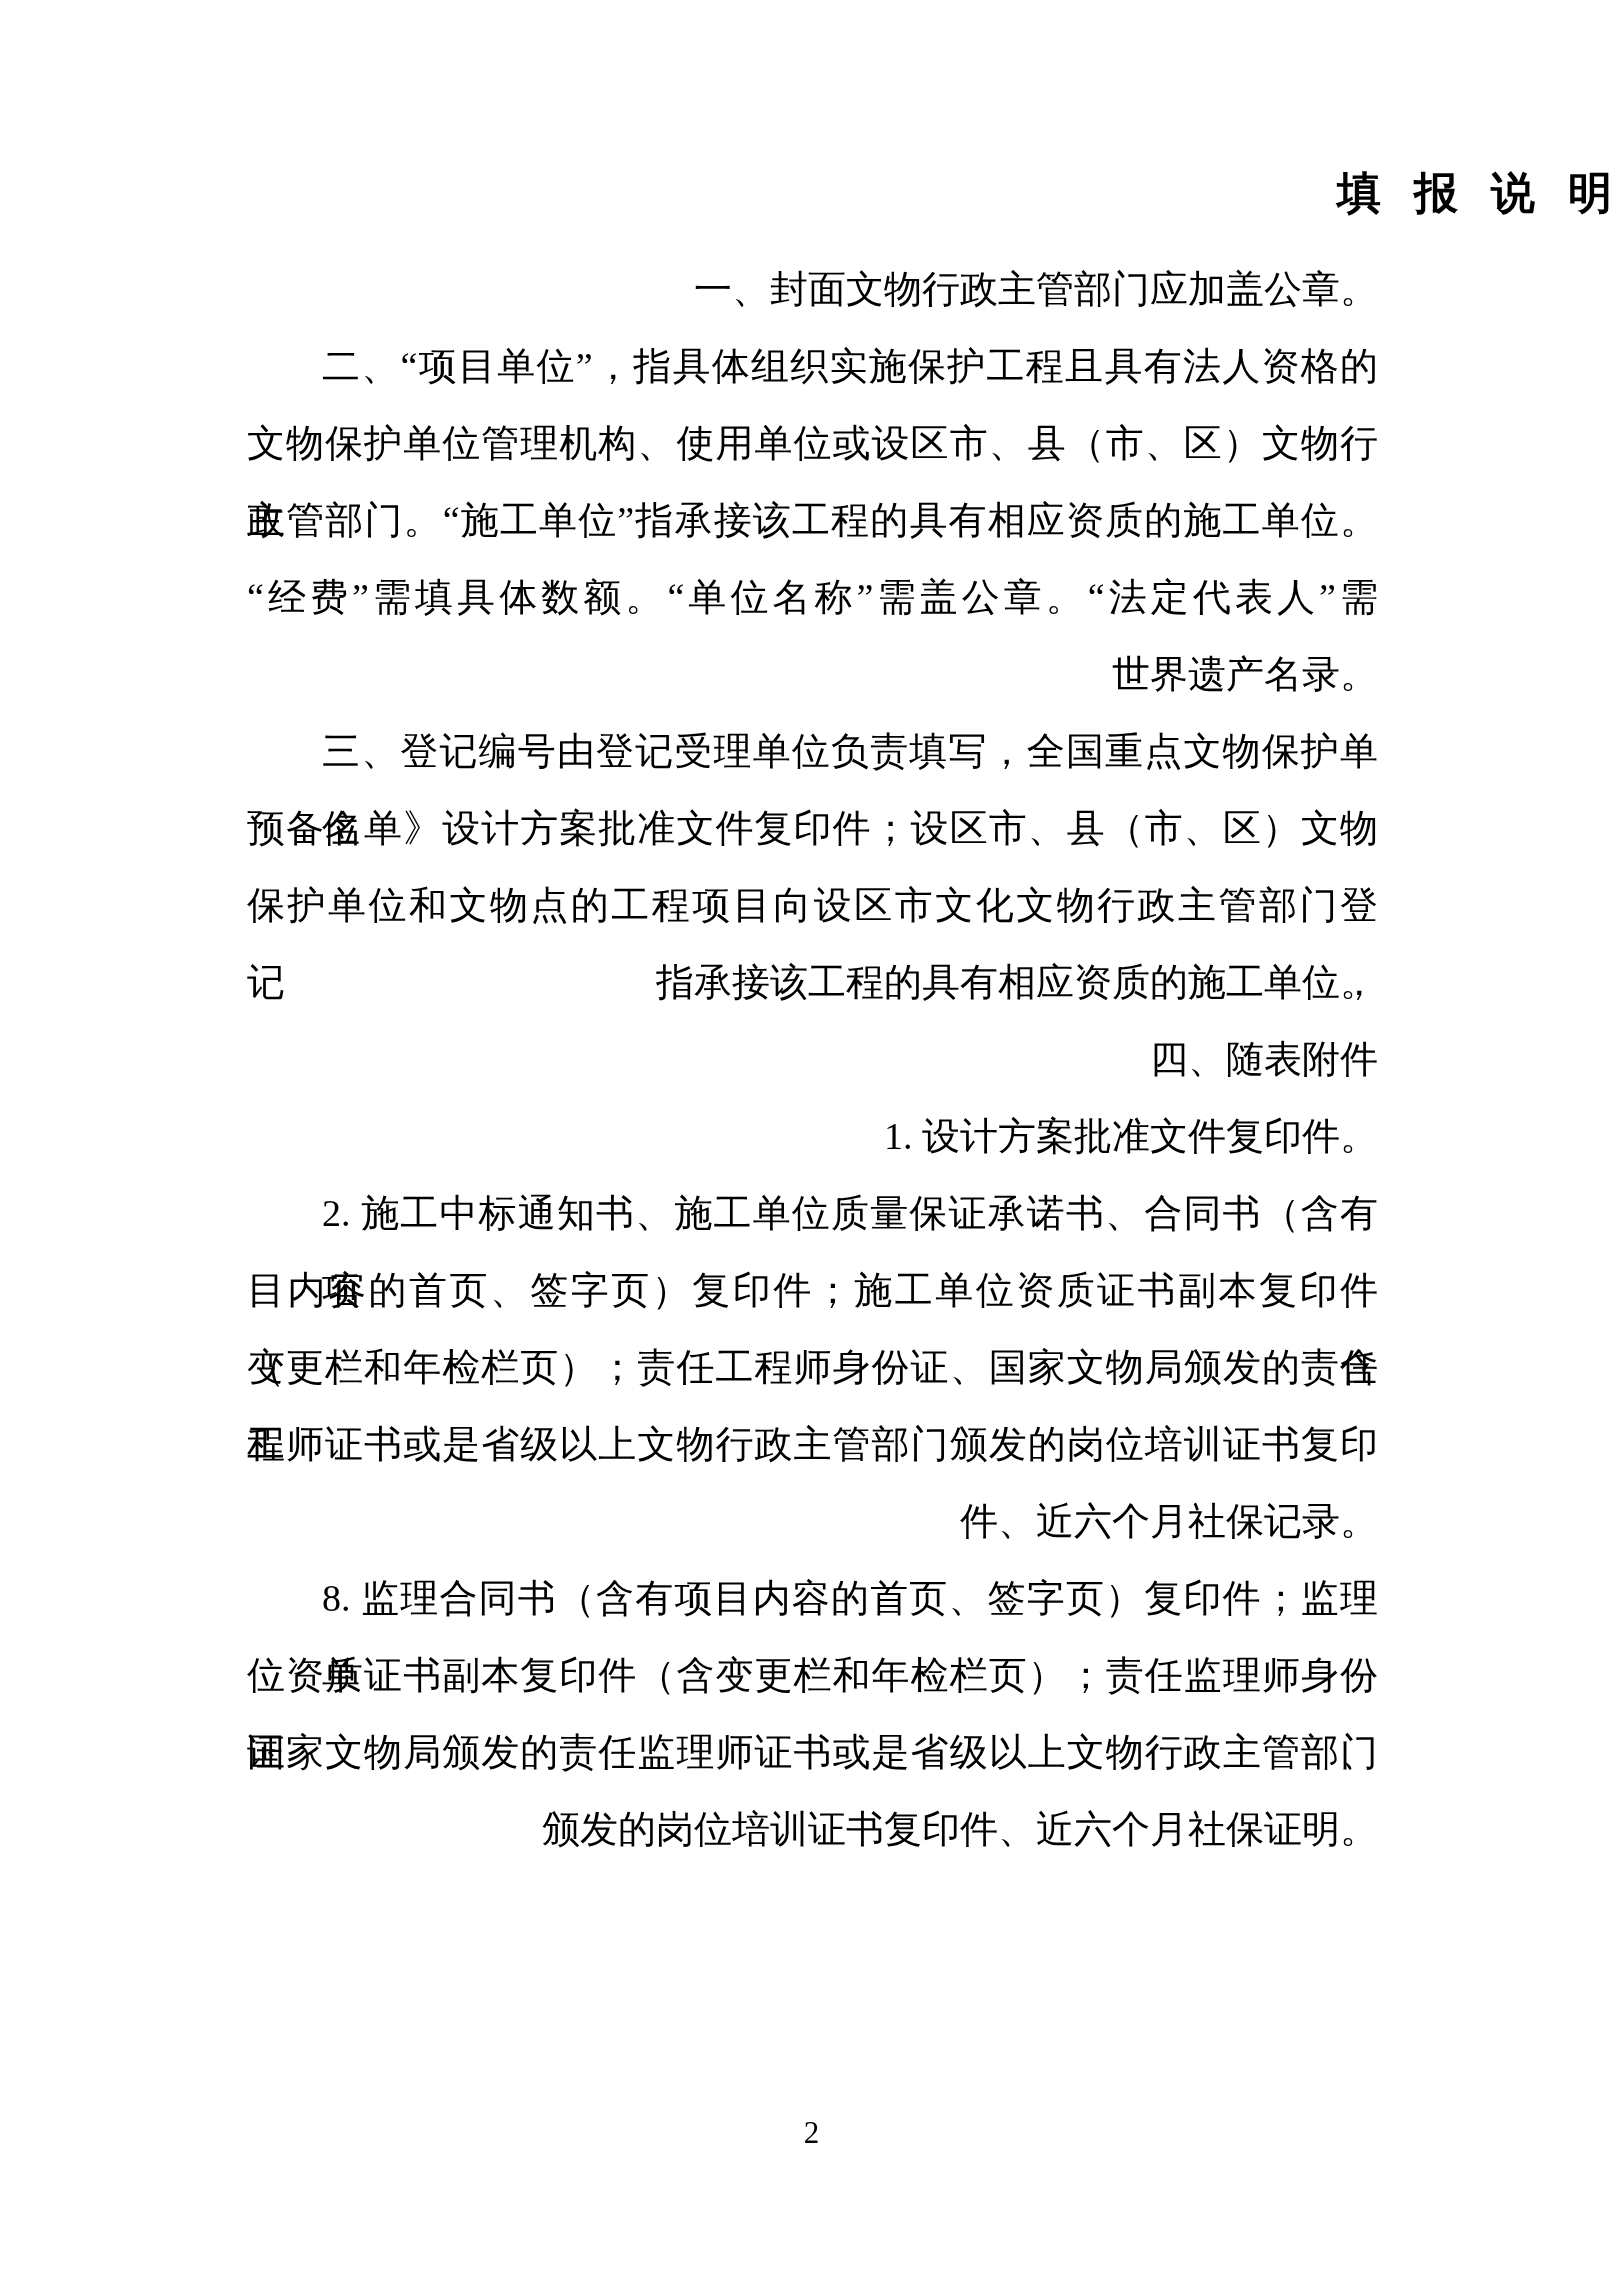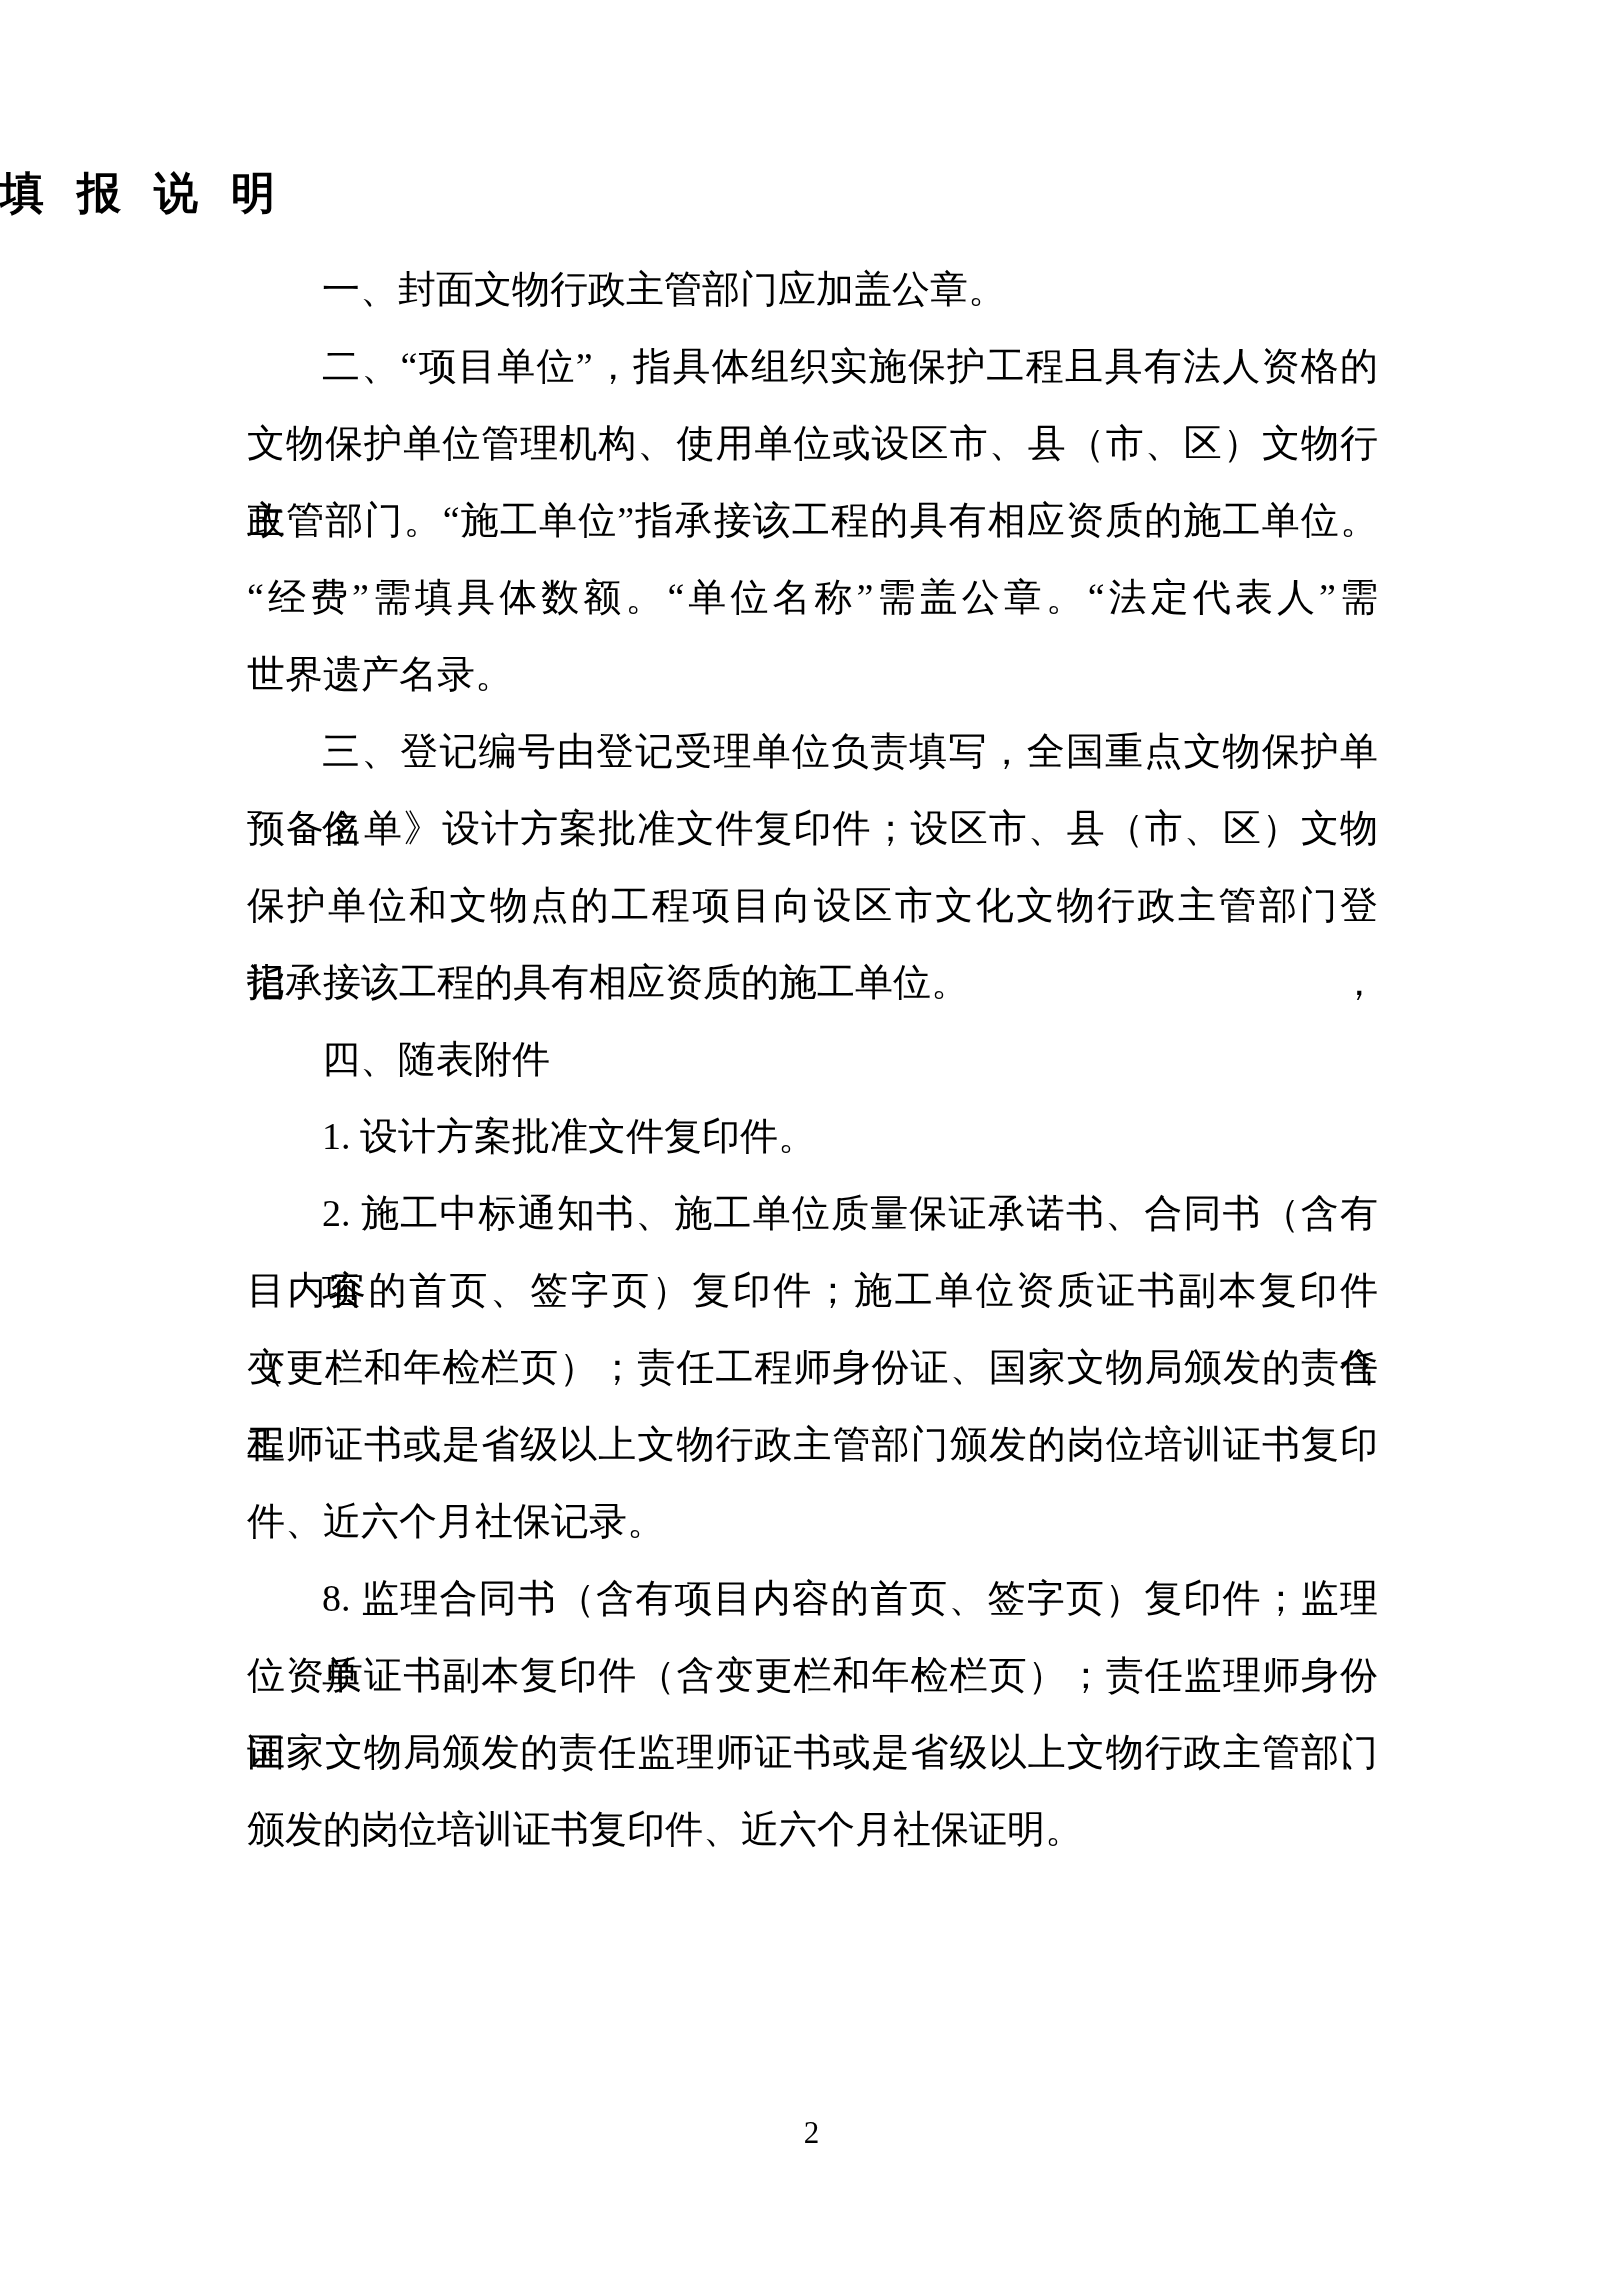--- a/index.html
+++ b/index.html
@@ -15,38 +15,38 @@
     font-family: "Liberation Serif", "DejaVu Serif", serif;
     color: #000000;
     overflow: hidden;
   }
   .doc-title {
     position: absolute;
     top: 169px;
     left: 0;
     width: 100%;
     margin: 0;
-    text-align: left;
+    text-align: right;
     font-size: 44px;
     line-height: 49px;
     font-weight: bold;
     letter-spacing: 11px;
     white-space: pre;
   }
   .body-text {
     position: absolute;
     top: 251px;
     left: 247px;
     width: 1131px;
   }
   .line {
     height: 77px;
     line-height: 77px;
     font-size: 38px;
-    text-align: left;
+    text-align: right;
   }
   .line.just {
     text-align: justify;
     text-align-last: justify;
     text-justify: inter-character;
   }
   .line.indent {
     padding-left: 75px;
   }
   .line.indent.just {

